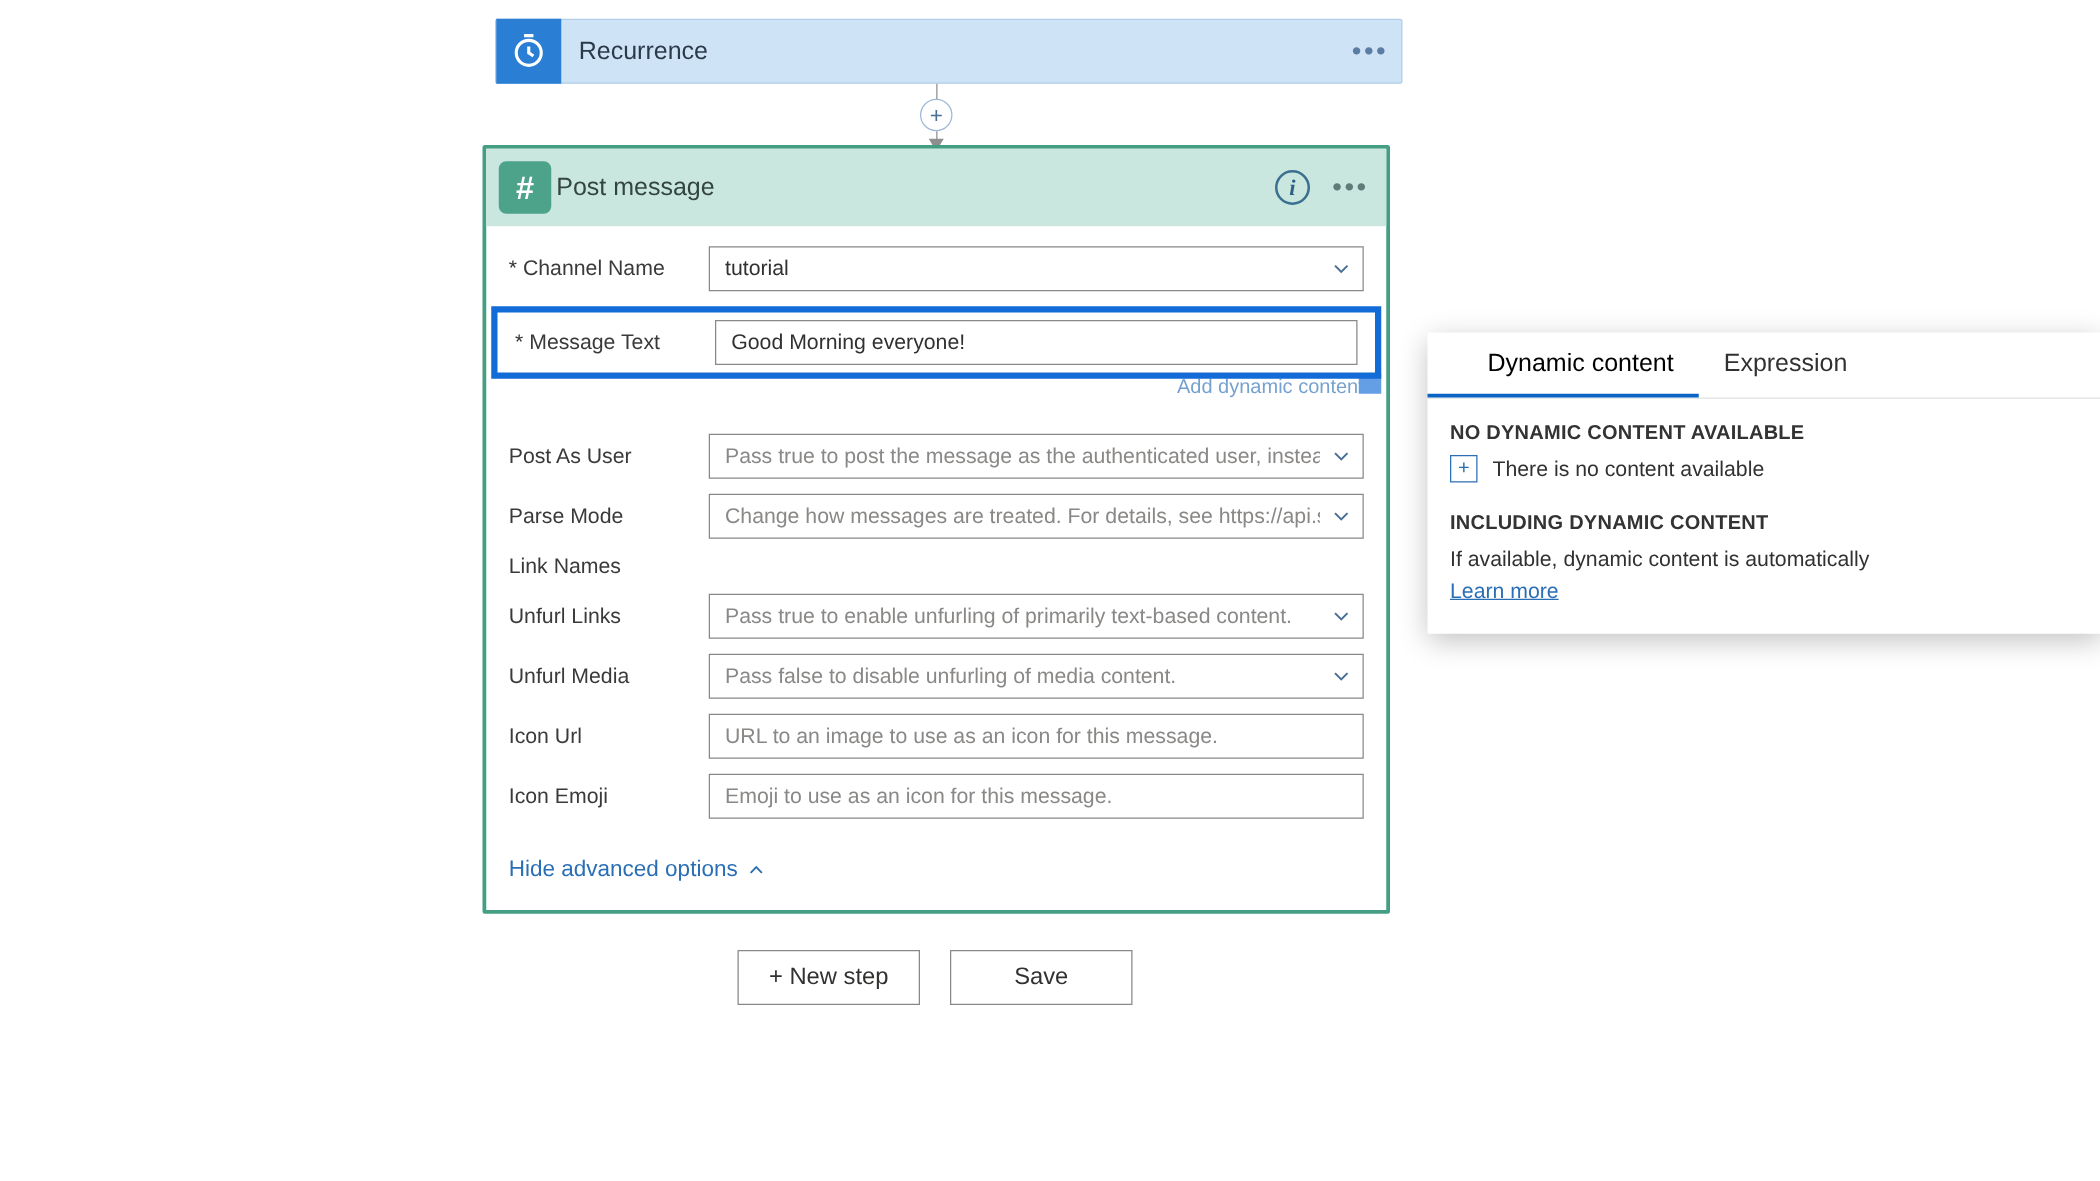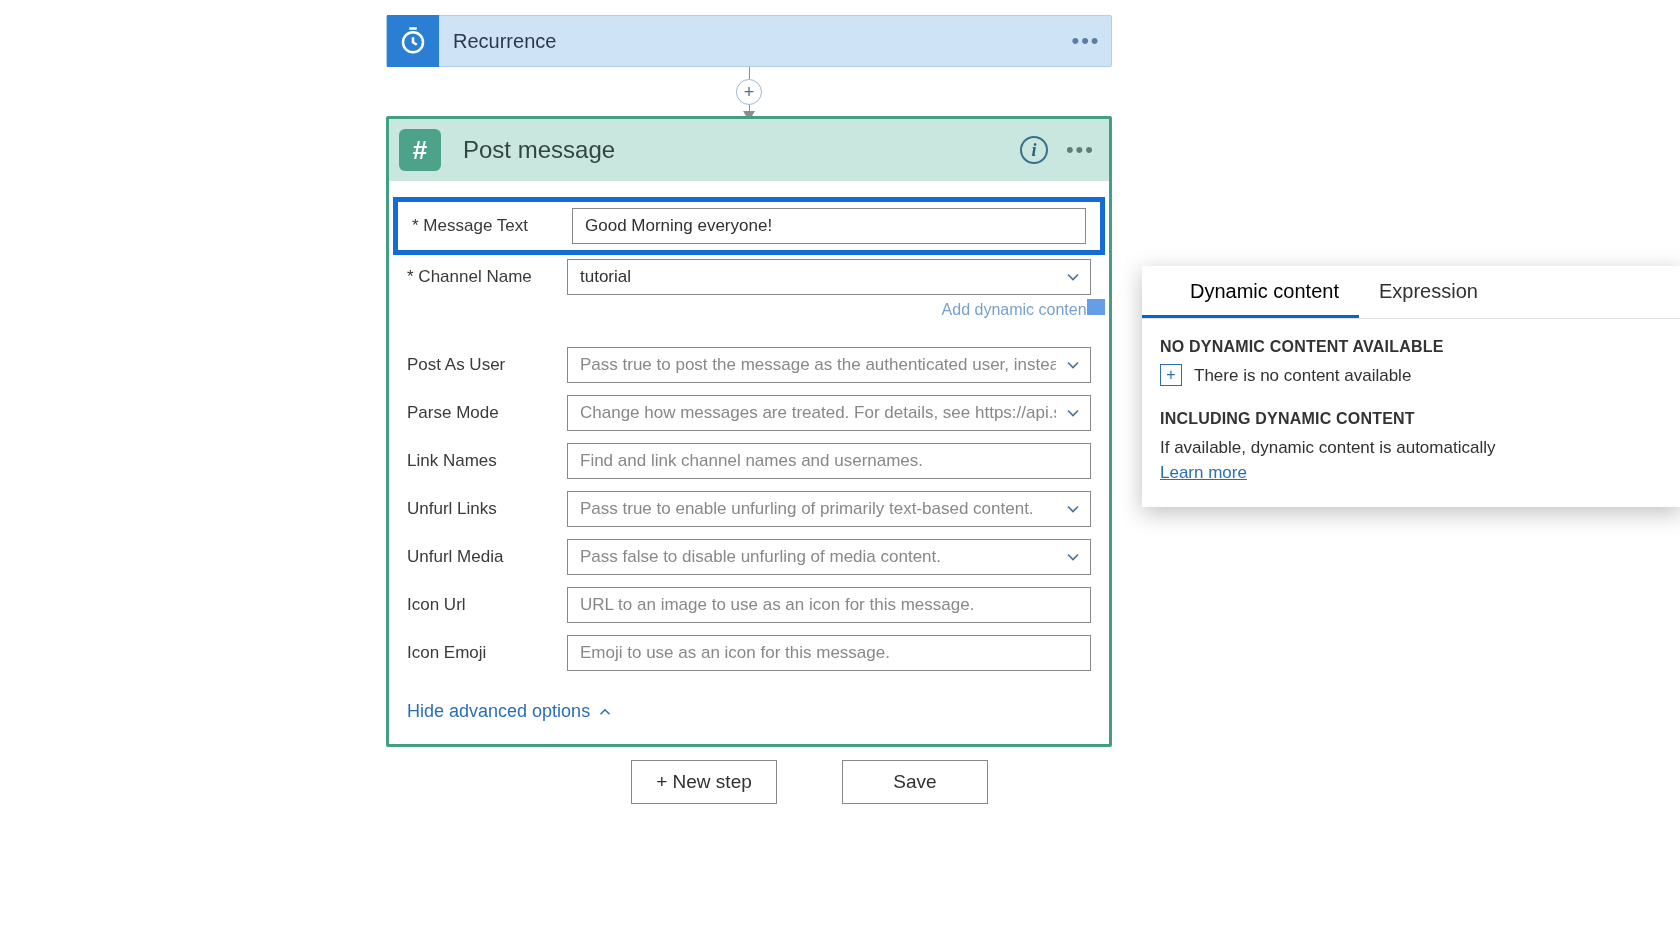--- a/index.html
+++ b/index.html
@@ -14,21 +14,21 @@
   }
   .canvas {
     position: relative;
     width: 100%;
     height: 100%;
   }
 
   
   .trigger-card {
     position: absolute;
-    left: 386px;
+    left: 396px;
     top: 15px;
     width: 726px;
     height: 52px;
     display: flex;
     align-items: center;
     background: #cfe3f7;
     border: 1px solid #b0cde9;
     border-radius: 2px;
   }
   .trigger-icon {
@@ -102,21 +102,21 @@
     padding: 0 14px 0 10px;
   }
   .action-icon {
     width: 42px; height: 42px;
     background: #4da389;
     border-radius: 6px;
     display:flex; align-items:center; justify-content:center;
     color:#fff; font-size:26px; font-weight:bold;
   }
   .action-title {
-    flex: 1; padding-left: 22px; font-size: 24px; color: #33453f;
+    flex: 1; padding-left: 4px; font-size: 20px; color: #33453f;
   }
   .info-icon {
     width: 28px; height: 28px; border: 2px solid #3a6f8f; border-radius: 50%;
     display:flex; align-items:center; justify-content:center;
     color:#2d6086; font-style: italic; font-family: Georgia, serif;
     font-size: 18px; font-weight: bold; margin-right: 18px;
   }
   .action-menu {
     color:#5f7c78; font-size:22px; letter-spacing:2px;
   }
@@ -203,21 +203,20 @@
     height: 44px;
     min-width: 146px;
     padding: 0 22px;
     border: 1px solid #8a8886;
     background: #fff;
     font-size: 19px;
     color: #323130;
     display:flex; align-items:center; justify-content:center;
     cursor: pointer;
     font-family: inherit;
-    margin-left: 41px;
   }
 
   
   .dc-panel {
     position: absolute;
     left: 1142px;
     top: 266px;
     width: 540px;
     background: #fff;
     box-shadow: 0 6px 22px rgba(0,0,0,0.25);
@@ -286,40 +285,40 @@
     <div class="action-header">
       <div class="action-icon">#</div>
       <div class="action-title">Post message</div>
       <div class="info-icon">i</div>
       <div class="action-menu">•••</div>
     </div>
 
     <div class="action-body">
 
       
-      <div class="row highlight-row">
-        <div class="label" style="padding-left:0"><span class="req">*</span> <span>Message Text</span></div>
-        <div class="control">
-          <input class="text-input" value="Good Morning everyone!" style="">
-        </div>
-      </div>
-
-      
       <div class="row">
         <div class="label"><span class="req">*</span> <span>Channel Name</span></div>
         <div class="control">
           <input class="text-input" value="tutorial" style="">
           <span class="chevron">
             <svg width="20" height="20" viewBox="0 0 24 24" fill="none" stroke="#4a6f97" stroke-width="2">
                 <path d="M6 9l6 6 6-6"></path>
               </svg>
           </span>
         </div>
       </div>
 
+      
+      <div class="row highlight-row">
+        <div class="label" style="padding-left:0"><span class="req">*</span> <span>Message Text</span></div>
+        <div class="control">
+          <input class="text-input" value="Good Morning everyone!" style="">
+        </div>
+      </div>
+
       <div class="add-dynamic">
         <span>Add dynamic content</span>
         <div class="dyn-handle"></div>
       </div>
 
       
 
       
       <div class="row">
         <div class="label">Post As User</div>
@@ -342,23 +341,20 @@
             <svg width="20" height="20" viewBox="0 0 24 24" fill="none" stroke="#4a6f97" stroke-width="2">
                 <path d="M6 9l6 6 6-6"></path>
               </svg>
           </span>
         </div>
       </div>
 
       
       <div class="row">
         <div class="label">Link Names</div>
-        <div class="control">
-          <input class="text-input" placeholder="Find and link channel names and usernames." style="">
-        </div>
       </div>
 
       
       <div class="row">
         <div class="label">Unfurl Links</div>
         <div class="control">
           <input class="text-input" placeholder="Pass true to enable unfurling of primarily text-based content." style="">
           <span class="chevron">
             <svg width="20" height="20" viewBox="0 0 24 24" fill="none" stroke="#4a6f97" stroke-width="2">
                 <path d="M6 9l6 6 6-6"></path>

